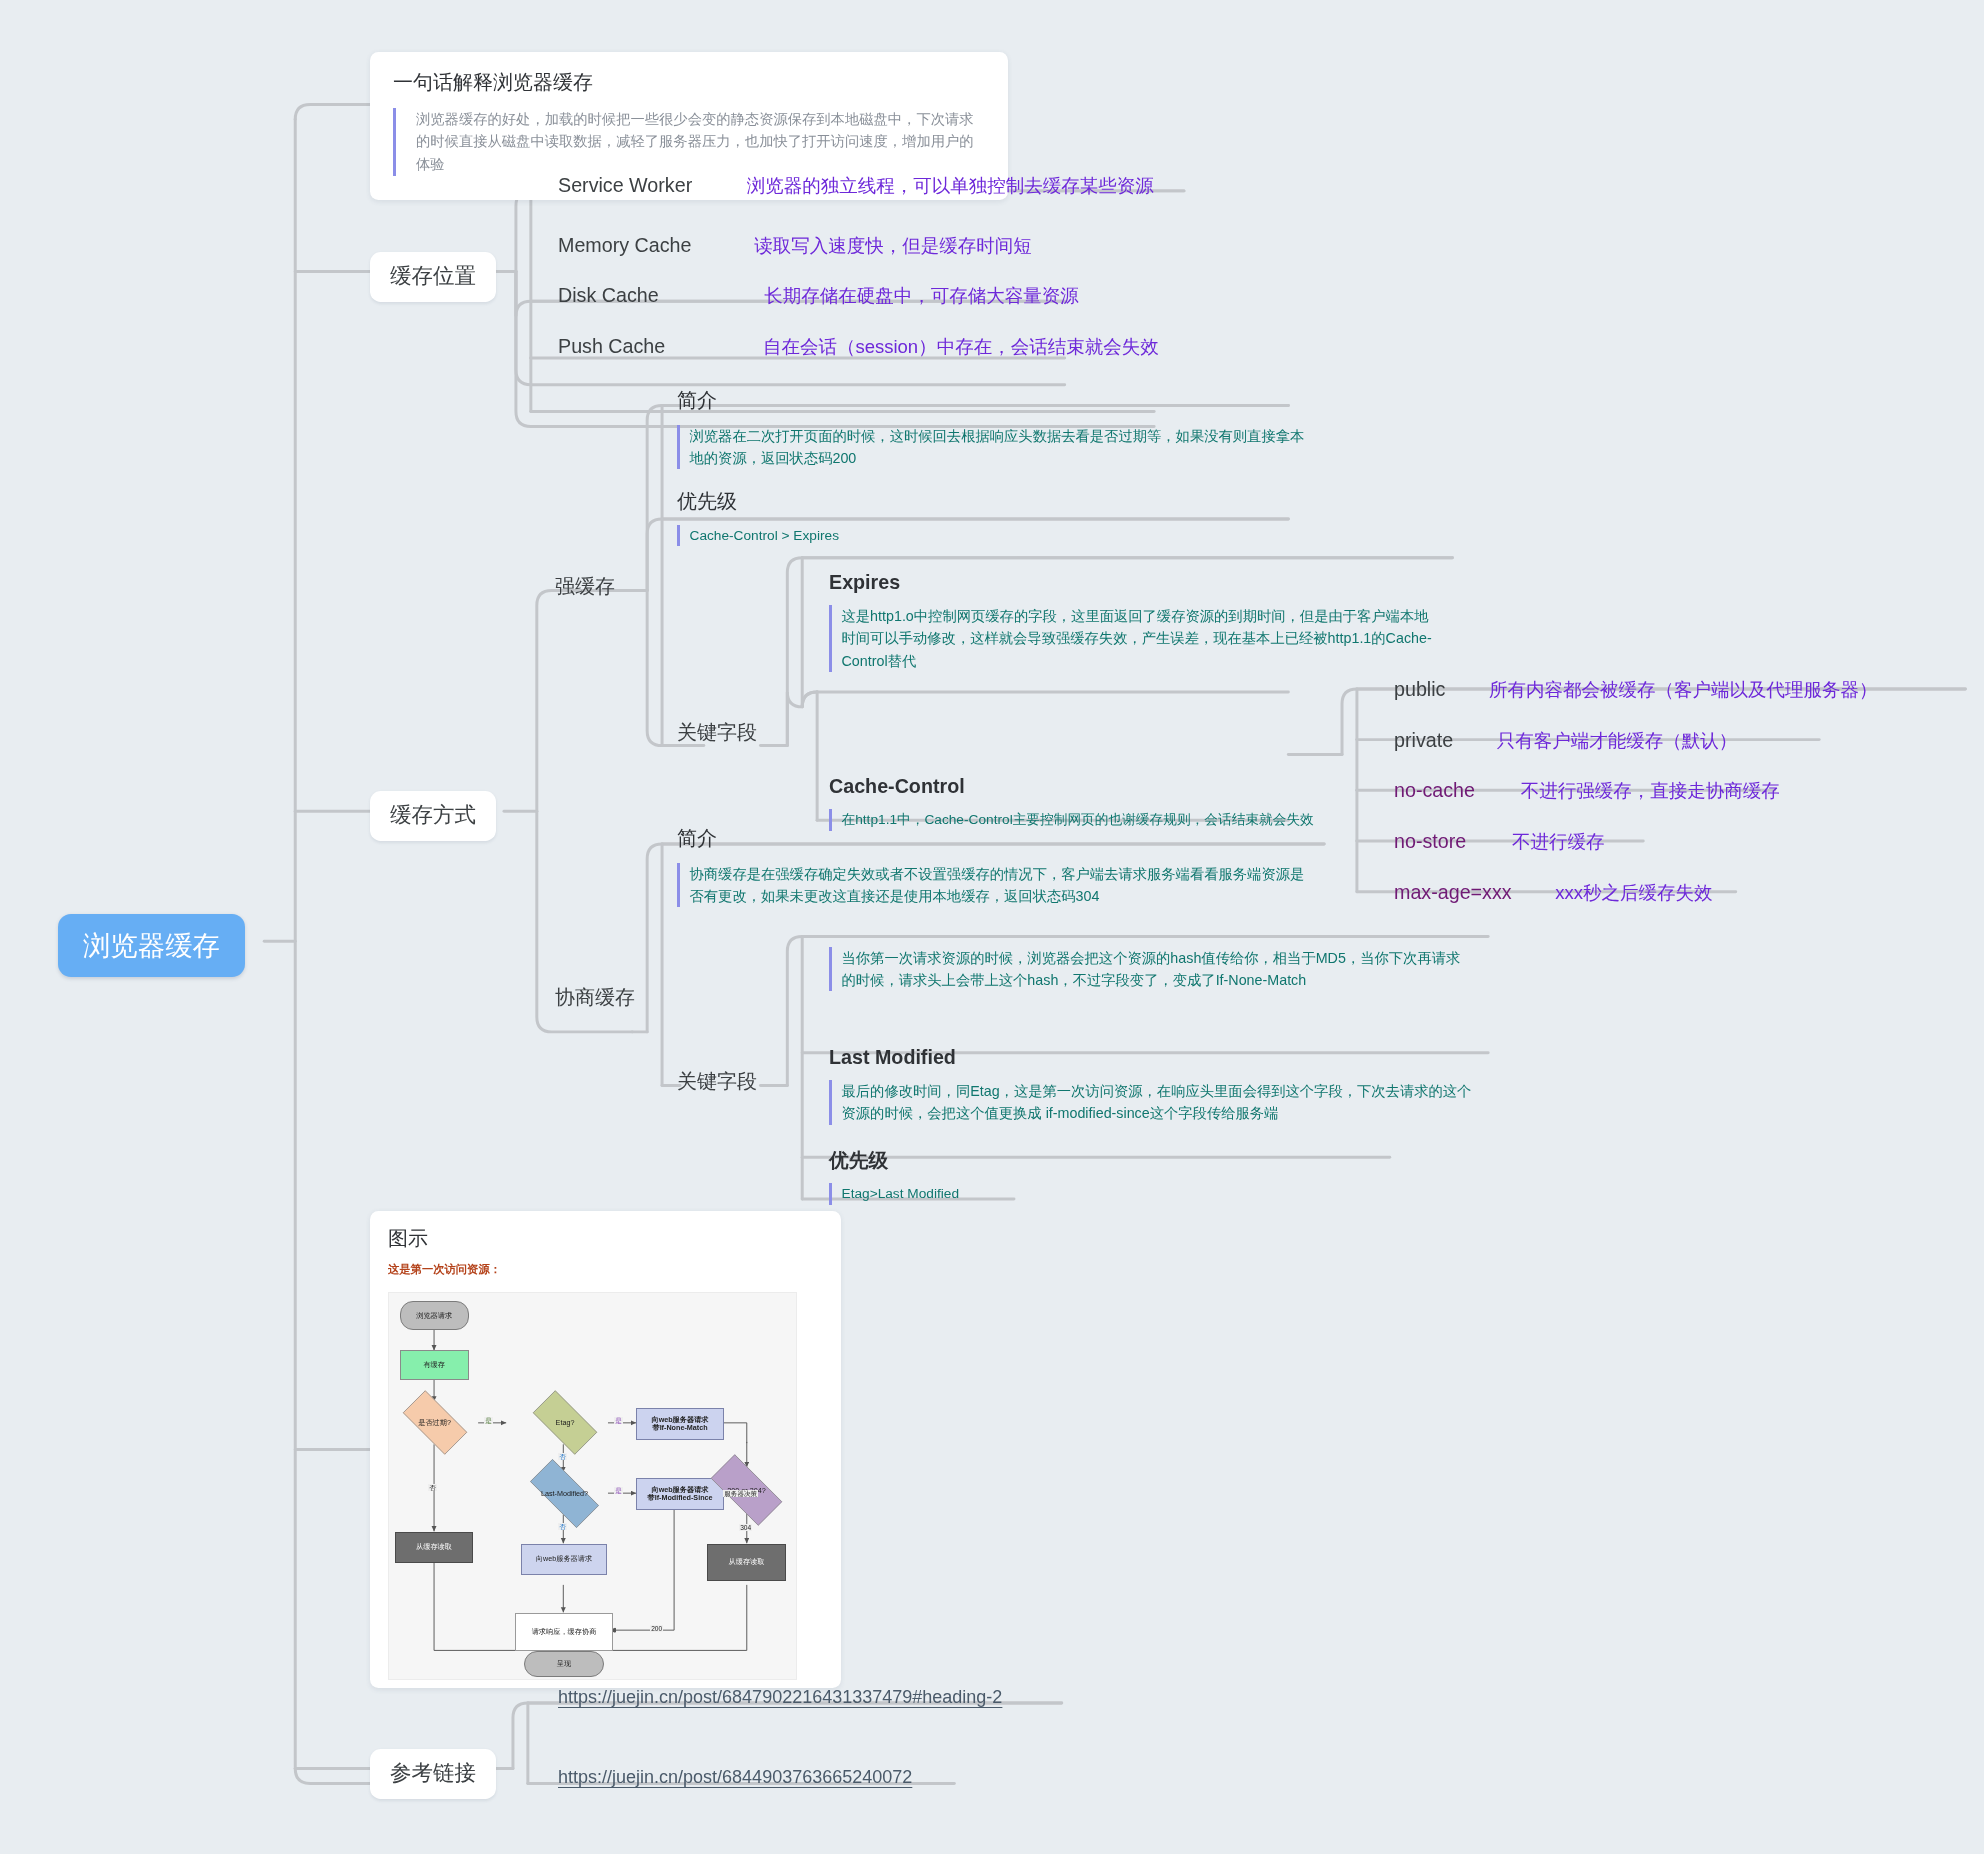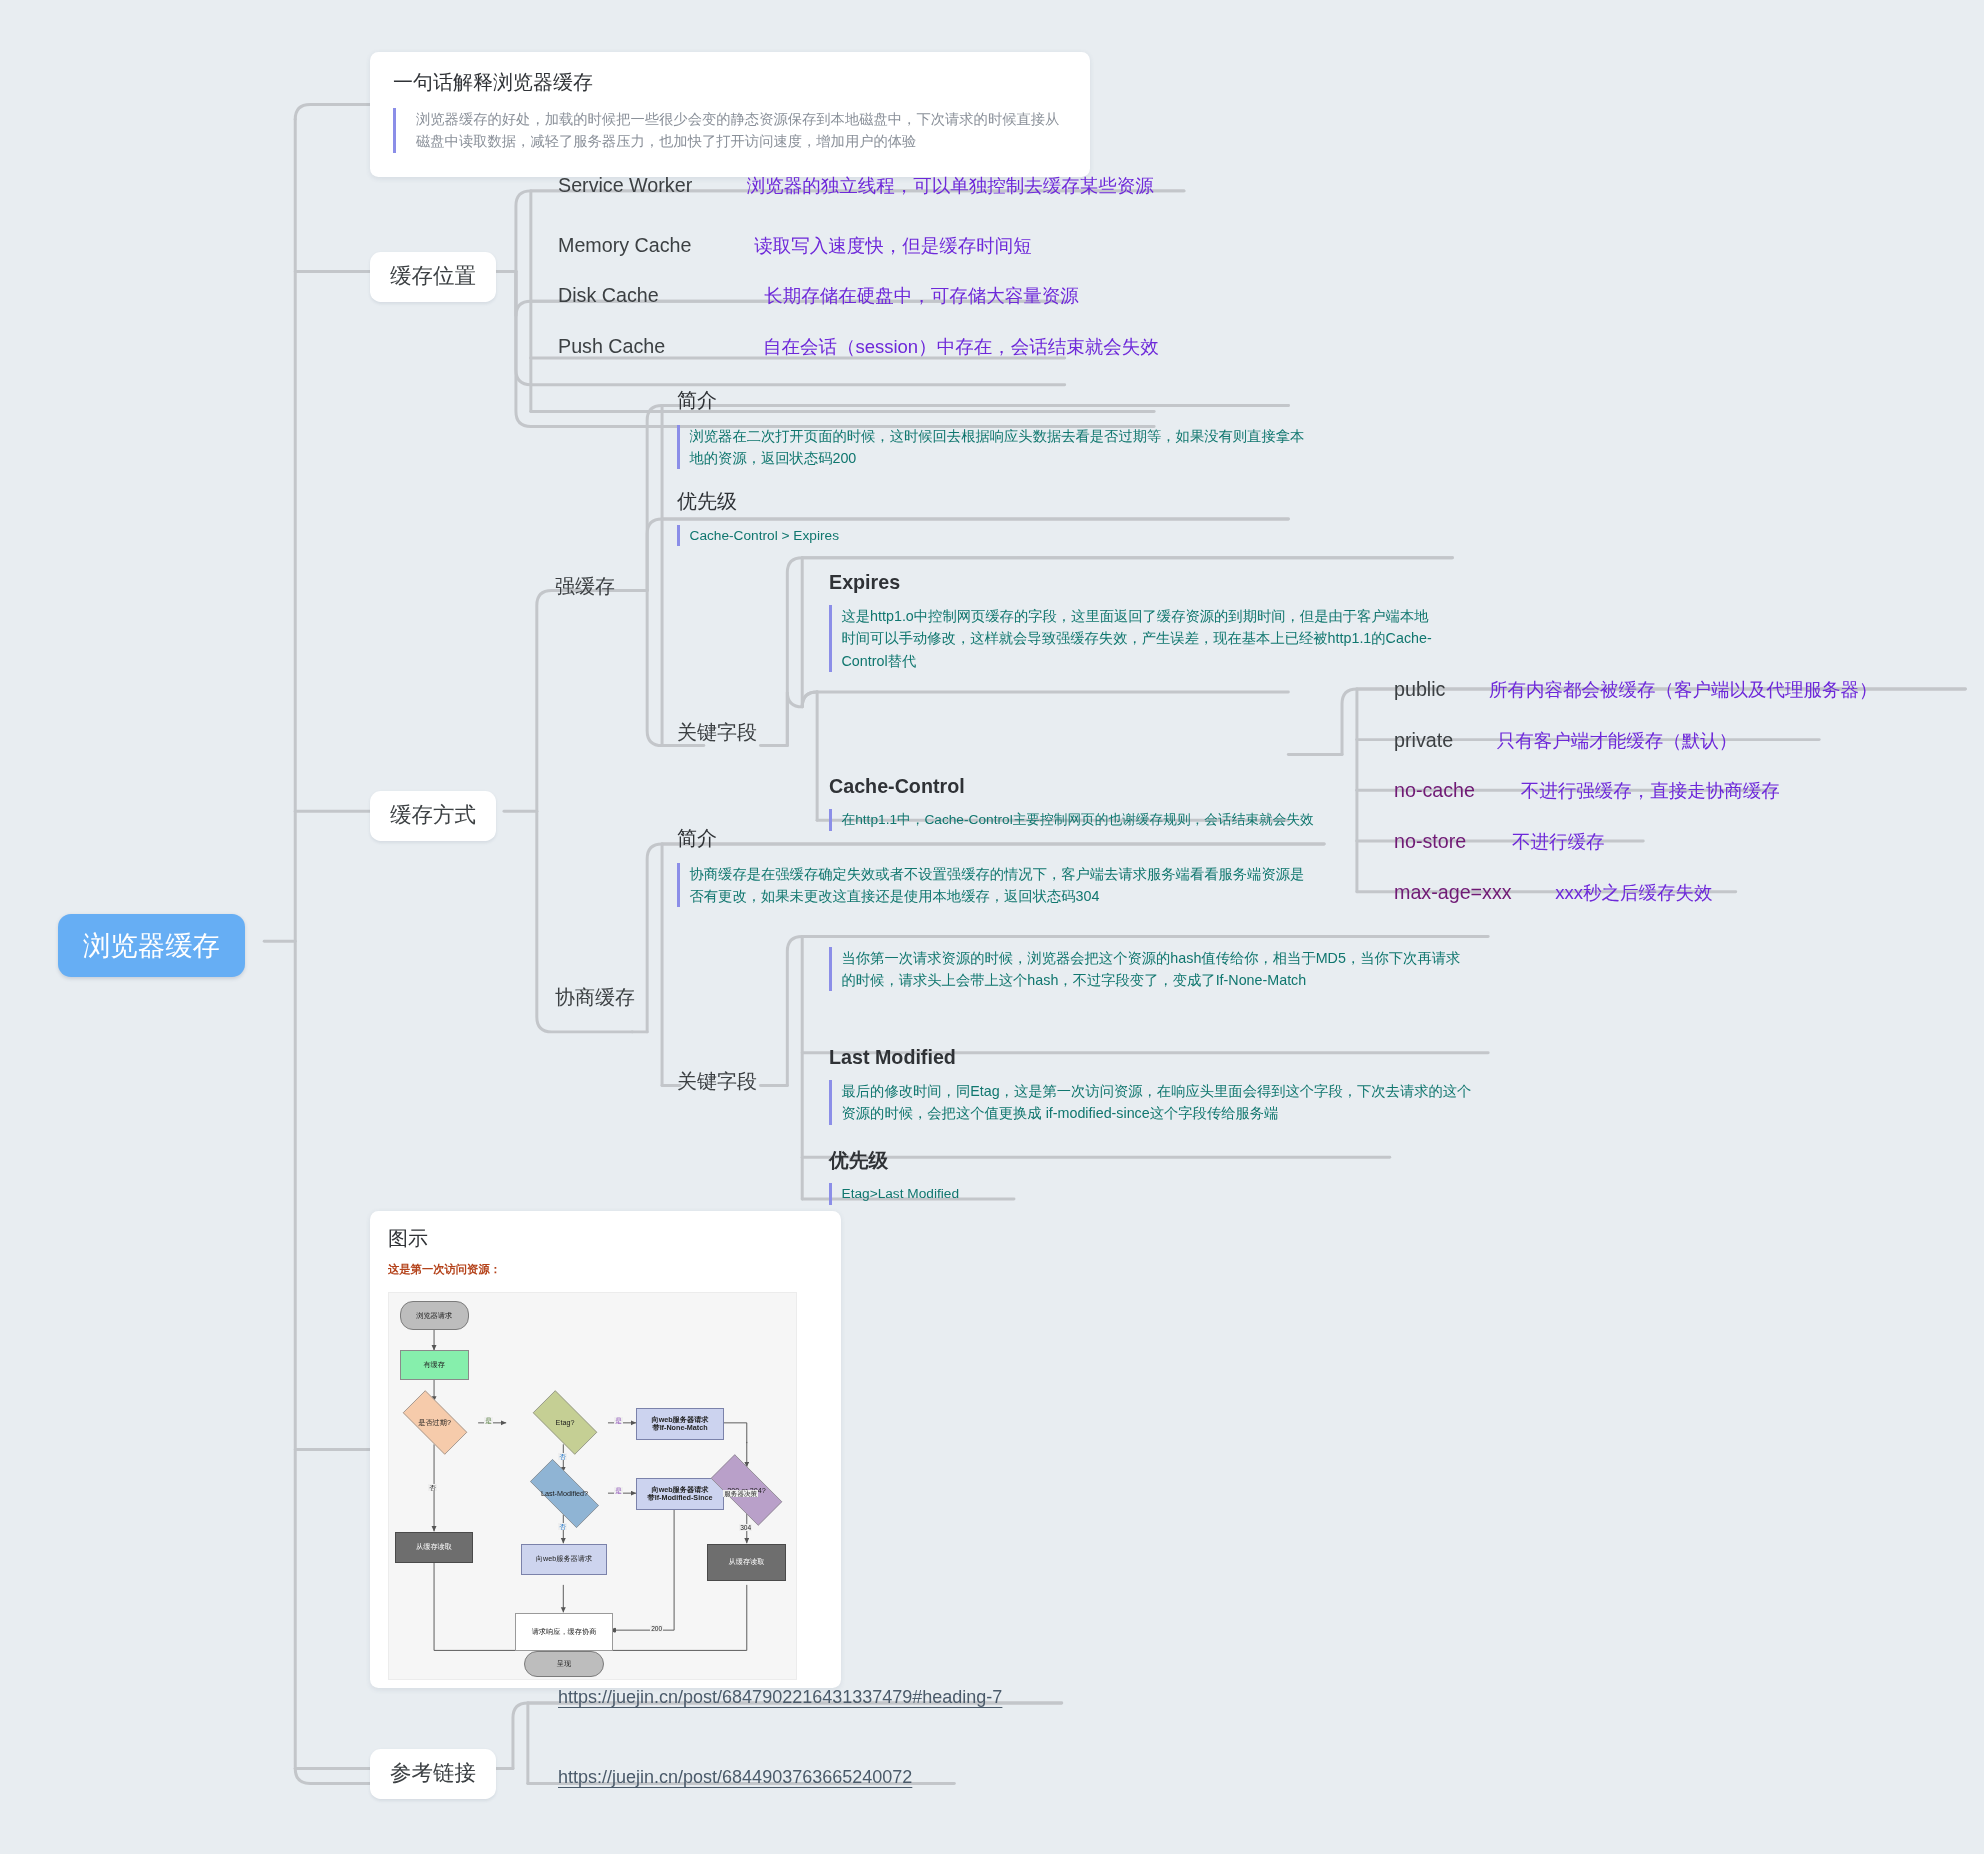--- a/index.html
+++ b/index.html
@@ -188,21 +188,21 @@
       <path d="M810,2965 H860"></path>
       <path d="M860,2965 V2880 q0,-25 25,-25 H1780"></path>
       <path d="M885,2855 H1780"></path>
       <path d="M885,2855 V2990"></path>
       <path d="M885,2990 H1600"></path>
     </g>
   </svg>
 
   <div class="node root" style="left:58px;top:914px;">浏览器缓存</div>
 
-  <div class="node card" style="left:370px;top:52px;width:720px;padding:20px 23px 24px 23px;">
+  <div class="node card" style="left:370px;top:52px;width:638px;padding:20px 23px 24px 23px;">
     <div class="ch" style="margin-bottom:15.5px;">一句话解释浏览器缓存</div>
     <div class="cnote">浏览器缓存的好处，加载的时候把一些很少会变的静态资源保存到本地磁盘中，下次请求的时候直接从磁盘中读取数据，减轻了服务器压力，也加快了打开访问速度，增加用户的体验</div>
   </div>
 
   <div class="node pill" style="left:370px;top:252px;">缓存位置</div>
 
   <div class="node" style="left:558px;top:176px;">
     <span class="row-term">Service Worker</span>
     <span class="row-desc" style="margin-left:52px;">浏览器的独立线程，可以单独控制去缓存某些资源</span>
   </div>
@@ -381,17 +381,17 @@
       <div class="edgelabel b" style="left:169px;top:230px;">否</div>
       <div class="edgelabel k" style="left:39px;top:191px;">否</div>
       <div class="edgelabel k" style="left:334px;top:197px;">服务器决策</div>
       <div class="edgelabel k" style="left:350px;top:231px;">304</div>
       <div class="edgelabel k" style="left:261px;top:332px;">200</div>
     </div>
   </div>
 
   <div class="node pill" style="left:370px;top:1749px;">参考链接</div>
 
-  <div class="node link" style="left:558px;top:1688px;">https://juejin.cn/post/6847902216431337479#heading-7</div>
+  <div class="node link" style="left:558px;top:1688px;">https://juejin.cn/post/6847902216431337479#heading-2</div>
   <div class="node link" style="left:558px;top:1768px;">https://juejin.cn/post/6844903763665240072</div>
 
 </div>
 
 
 </body></html>

